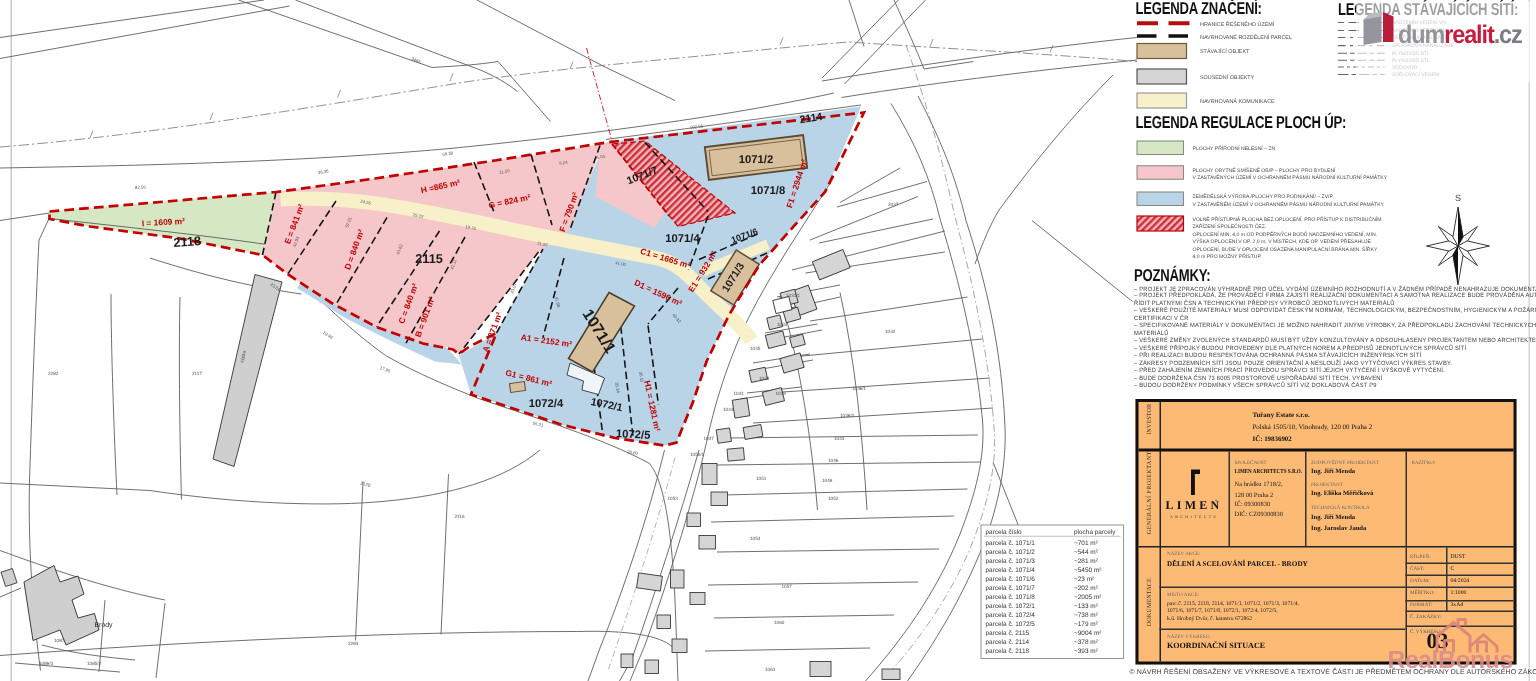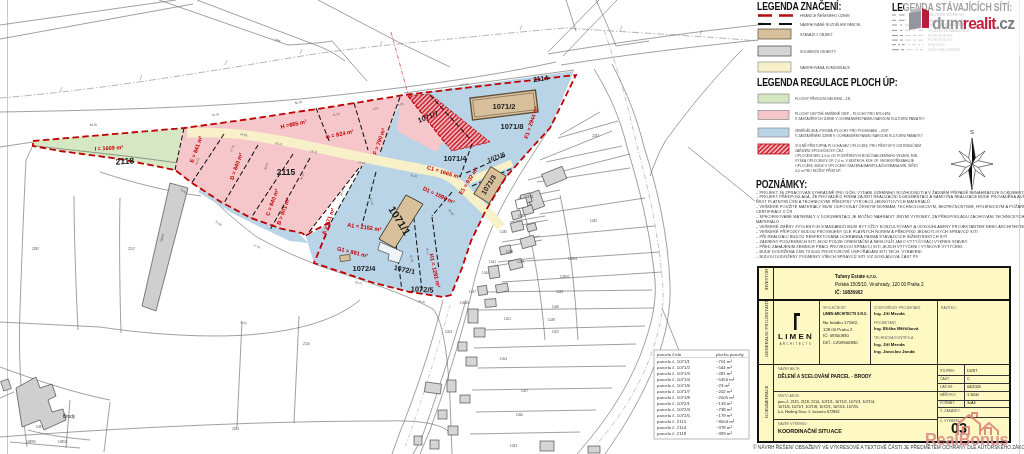--- a/index.html
+++ b/index.html
@@ -461,21 +461,21 @@
 MATERIÁLŮ<br>
 – VEŠKERÉ ZMĚNY ZVOLENÝCH STANDARDŮ MUSÍ BÝT VŽDY KONZULTOVÁNY A ODSOUHLASENY PROJEKTANTEM NEBO ARCHITEKTEM<br>
 – VEŠKERÉ PŘÍPOJKY BUDOU PROVEDENY DLE PLATNÝCH NOREM A PŘEDPISŮ JEDNOTLIVÝCH SPRÁVCŮ SÍTÍ<br>
 – PŘI REALIZACI BUDOU RESPEKTOVÁNA OCHRANNÁ PÁSMA STÁVAJÍCÍCH INŽENÝRSKÝCH SÍTÍ<br>
 – ZÁKRESY PODZEMNÍCH SÍTÍ JSOU POUZE ORIENTAČNÍ A NESLOUŽÍ JAKO VYTYČOVACÍ VÝKRES STAVBY.<br>
 – PŘED ZAHÁJENÍM ZEMNÍCH PRACÍ PROVEDOU SPRÁVCI SÍTÍ JEJICH VYTYČENÍ I VÝŠKOVÉ VYTYČENÍ.<br>
 – BUDE DODRŽENA ČSN 73 6005 PROSTOROVÉ USPOŘÁDÁNÍ SÍTÍ TECH. VYBAVENÍ<br>
 – BUDOU DODRŽENY PODMÍNKY VŠECH SPRÁVCŮ SÍTÍ VIZ DOKLADOVÁ ČÁST P9
 </div>
 
-<div class="abs" style="left:757px;top:266px;width:250px;height:173px;border:2.2px solid #111;background:#fef9c3;font-family:Liberation Sans, sans-serif;">
+<div class="abs" style="left:757px;top:266px;width:250px;height:173px;border:2.2px solid #111;background:#fdba74;font-family:Liberation Serif, serif;">
 
  <div class="abs" style="left:0;top:0;width:14px;height:100%;border-right:0.8px solid #222;"></div>
 
  <div class="abs" style="left:0;top:31px;width:100%;height:2px;background:#111;"></div>
 
  <div class="abs" style="left:0;top:95.5px;width:100%;height:1px;background:#222;"></div>
 
  <div class="abs" style="left:-24px;top:9px;width:62px;text-align:center;font-size:4.2px;color:#333;transform:rotate(-90deg);">INVESTOR</div>
  <div class="abs" style="left:-24px;top:58px;width:62px;text-align:center;font-size:4.2px;color:#333;transform:rotate(-90deg);letter-spacing:0.2px;">GENERÁLNÍ PROJEKTANT</div>
  <div class="abs" style="left:-24px;top:131px;width:62px;text-align:center;font-size:4.2px;color:#333;transform:rotate(-90deg);">DOKUMENTACE</div>

